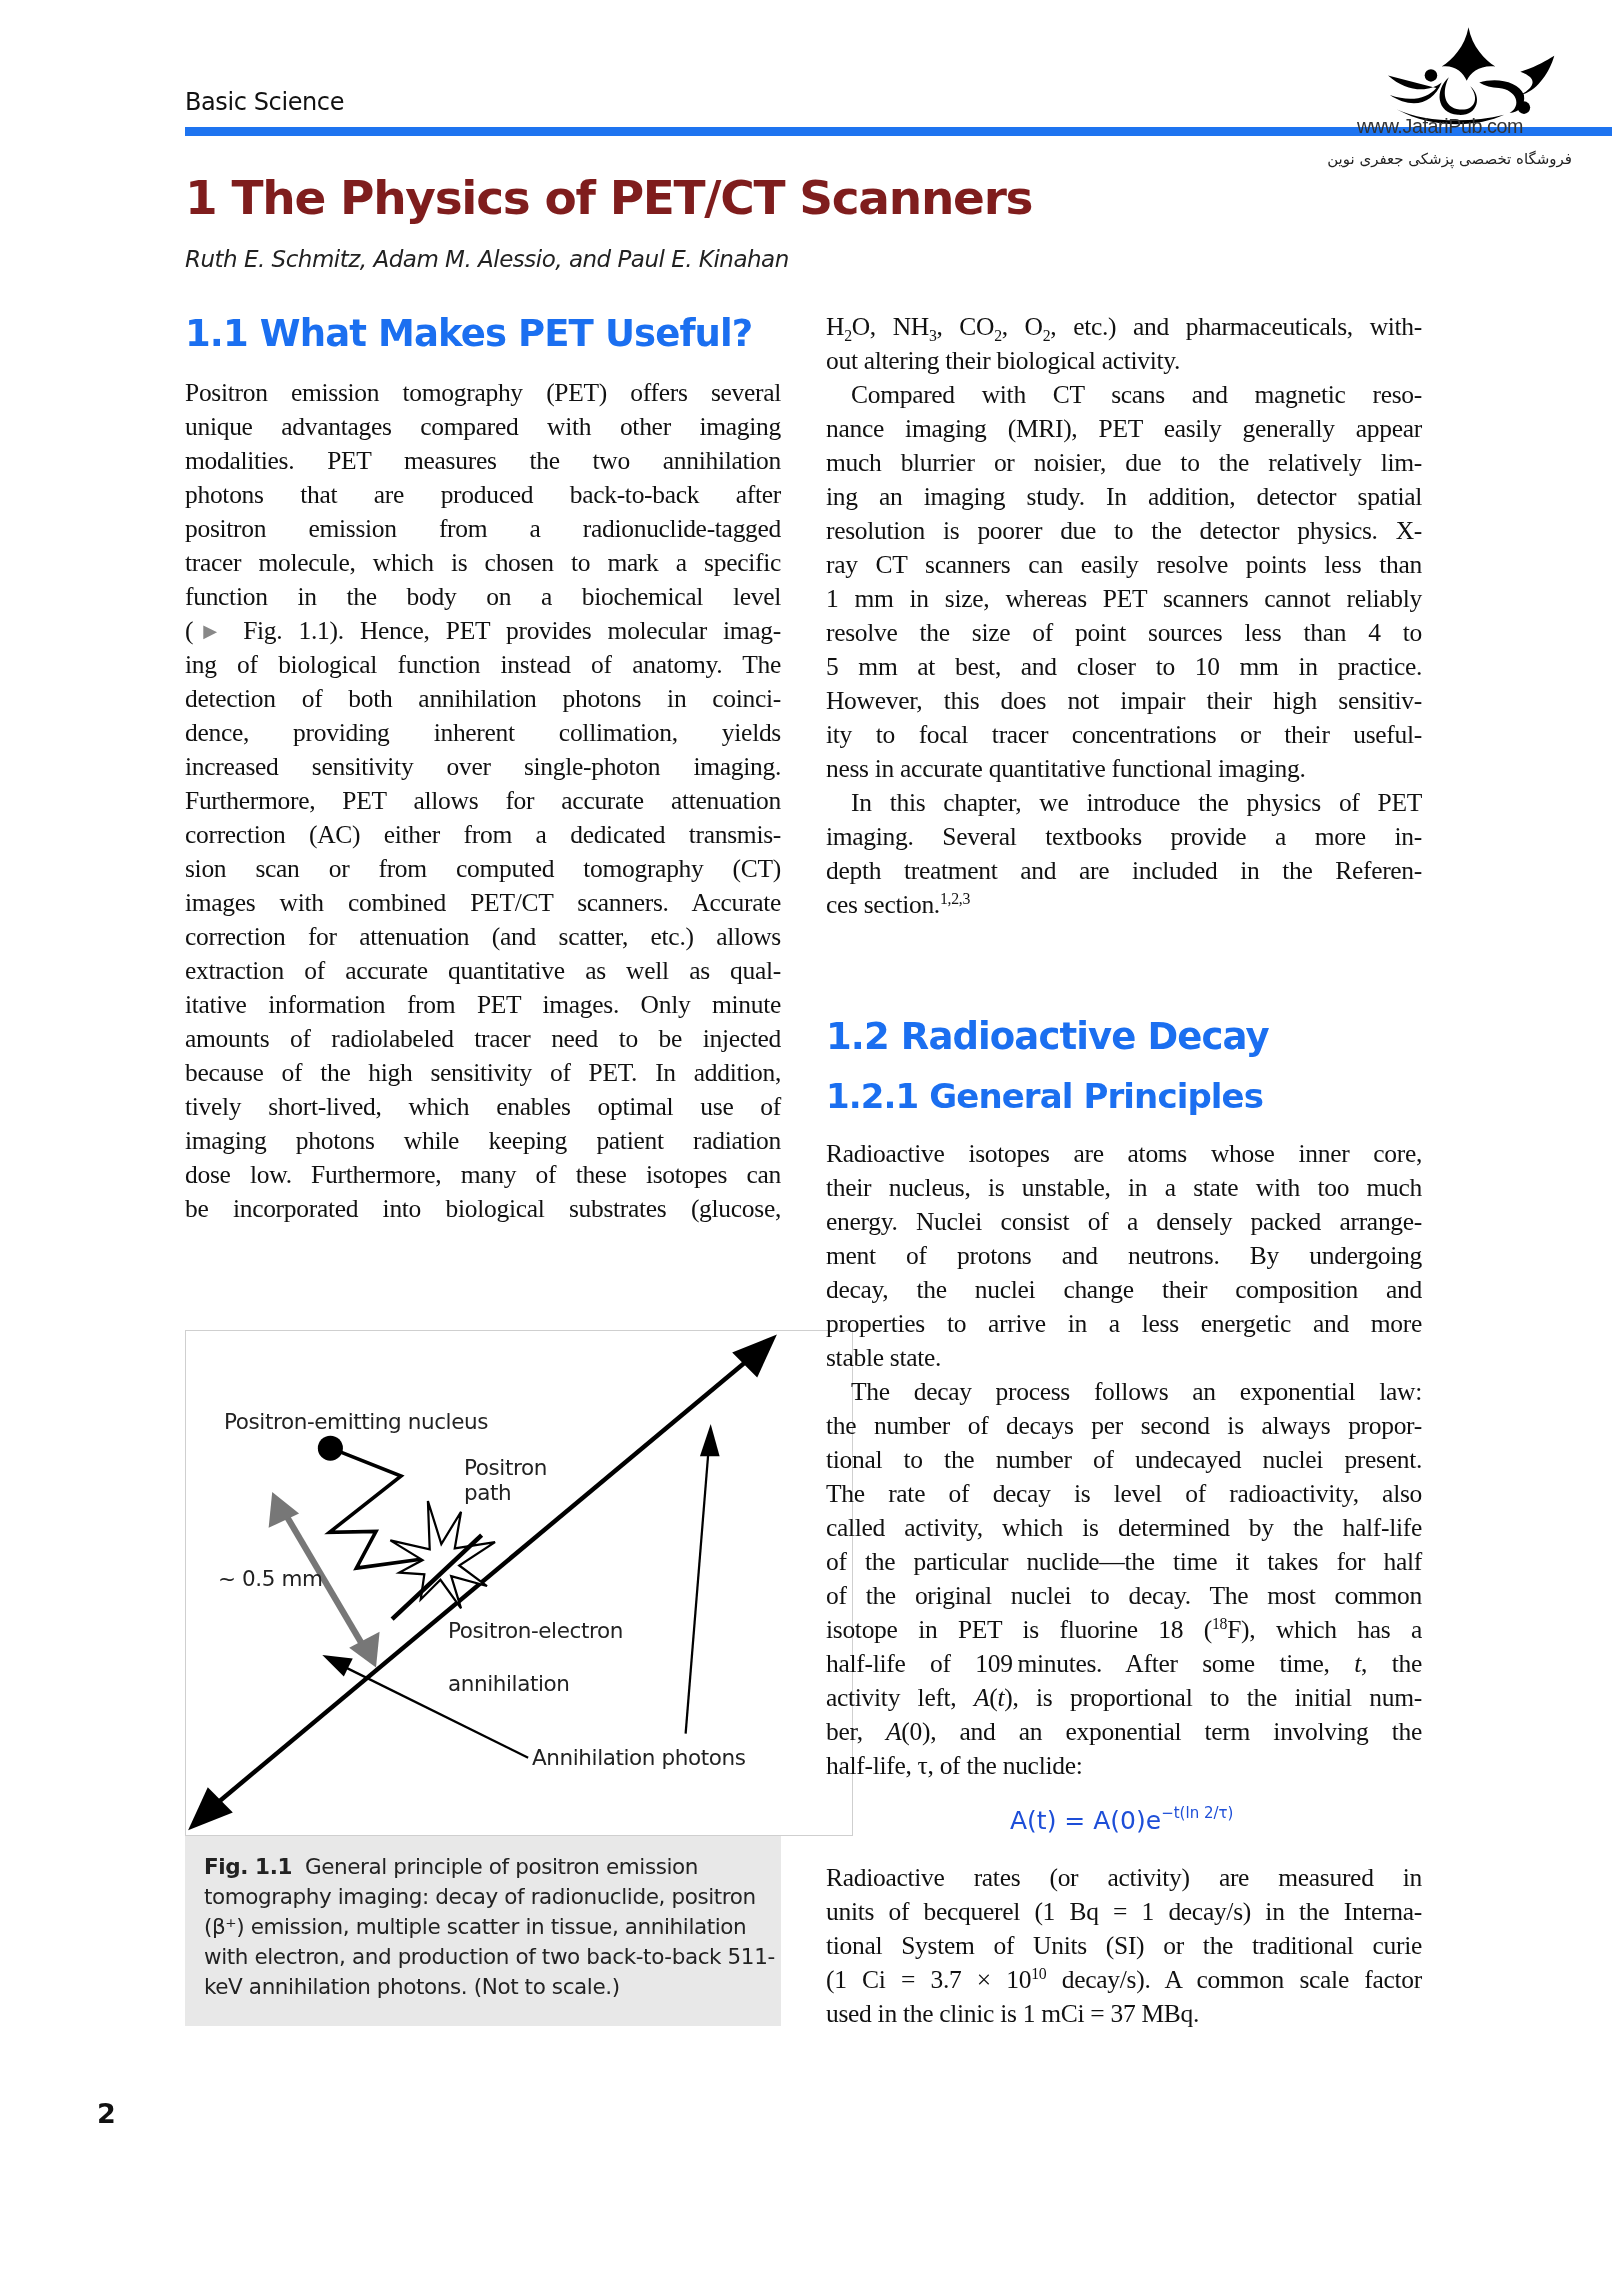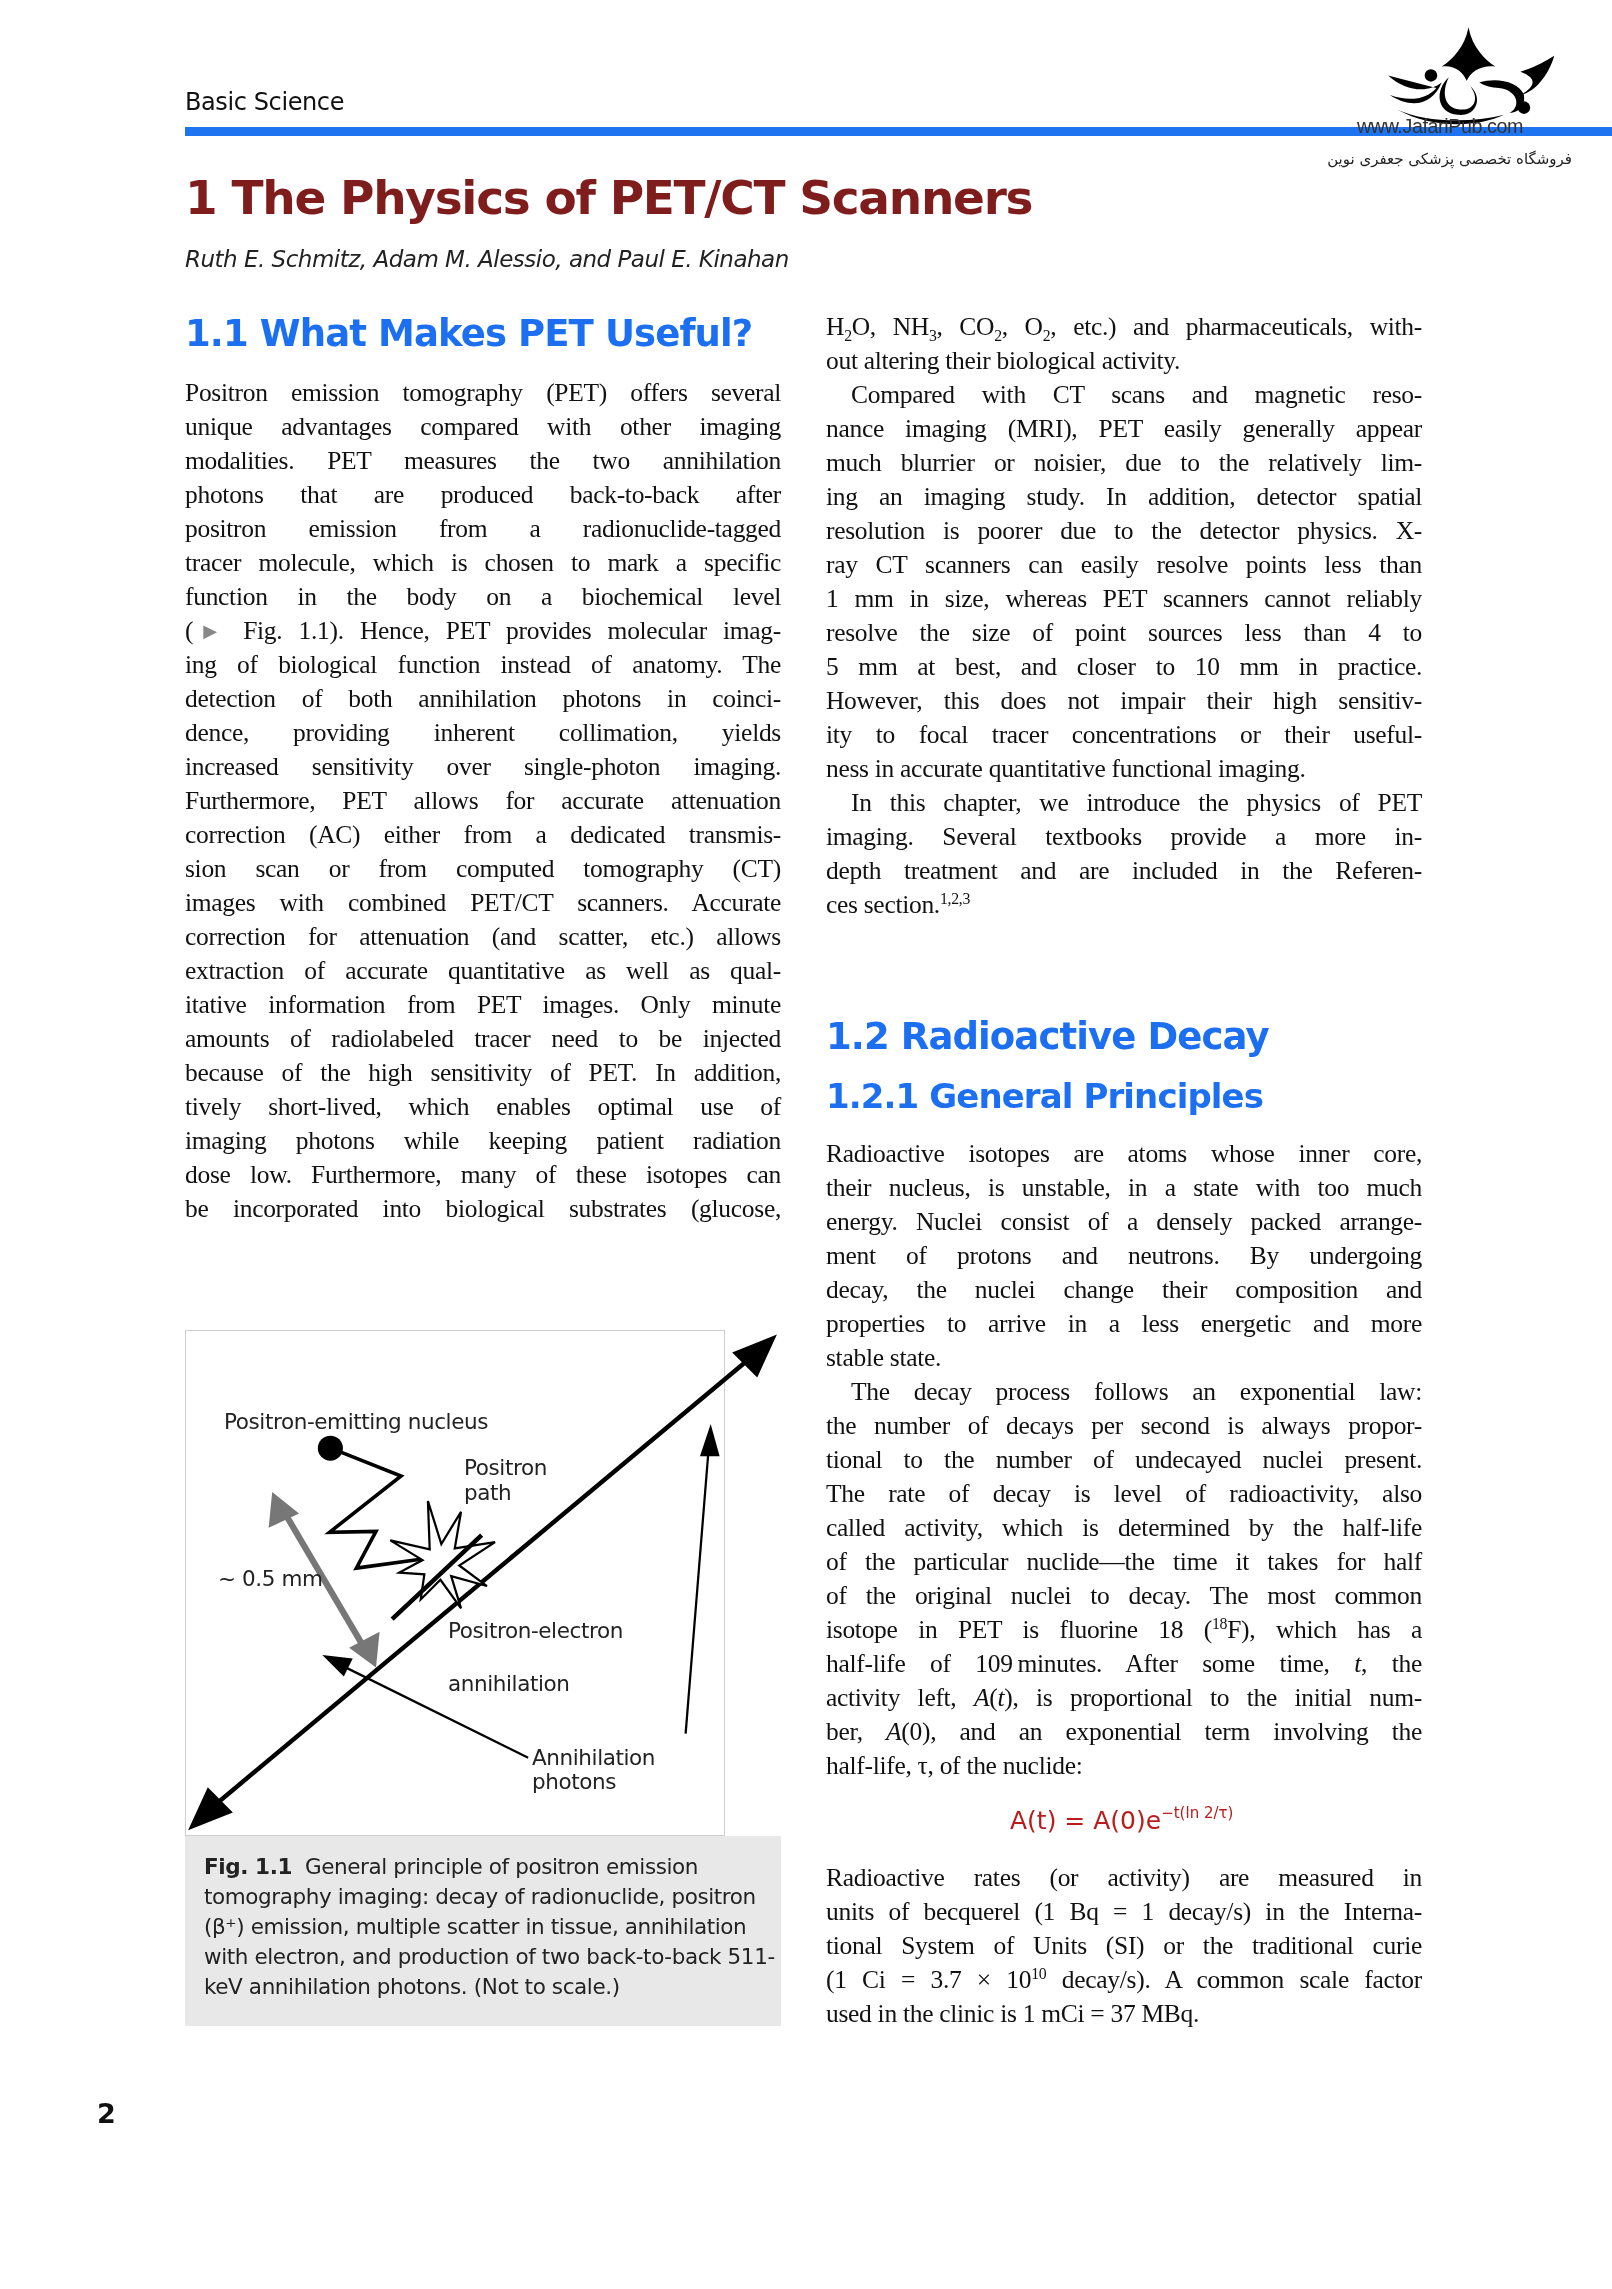--- a/index.html
+++ b/index.html
@@ -22,27 +22,27 @@
   .h3 { font-size: 34px; font-weight: bold; color: #1b6ff0; letter-spacing: -0.9px; white-space: nowrap; }
 
   .col { width: 596px; }
   .line { height: 34px; line-height: 34px; font-size: 25.5px; white-space: nowrap; text-align: justify; text-align-last: justify; letter-spacing: -0.3px; overflow: visible; }
   .line.last { text-align-last: left; }
   .line.indent { padding-left: 25px; box-sizing: border-box; }
   sup, sub { font-size: 62%; line-height: 0; }
   .tri { color: #888; font-size: 18px; vertical-align: 1.8px; }
   .it { font-style: italic; }
 
-  #fig-box { left: 185px; top: 1330px; width: 540px; height: 506px; border: 1.8px solid #cfcfcf; box-sizing: border-box; background: #fff; }
+  #fig-box { left: 185px; top: 1330px; width: 668px; height: 506px; border: 1.8px solid #cfcfcf; box-sizing: border-box; background: #fff; }
   #fig-caption-box { left: 185px; top: 1836px; width: 596px; height: 190px; background: #e8e8e8; }
   #fig-caption { left: 204px; top: 1852px; width: 573px; font-size: 21.5px; line-height: 30px; color: #222; letter-spacing: -0.4px; }
   #fig-caption b { font-weight: bold; }
   .fig-label { font-size: 21.5px; color: #222; letter-spacing: -0.4px; line-height: 24px; }
 
-  #equation { left: 1010px; top: 1806px; font-size: 25px; color: #b91c1c; white-space: nowrap; }
+  #equation { left: 1010px; top: 1806px; font-size: 25px; color: #1d4ed8; white-space: nowrap; }
   #equation sup { font-size: 60%; vertical-align: 10.7px; }
 
   #page-number { left: 97px; top: 2098px; font-size: 27px; font-weight: bold; color: #111; }
 </style>
 </head>
 <body>
 
 <div id="running-head" class="abs sans">Basic Science</div>
 <div id="head-rule" class="abs"></div>
 

